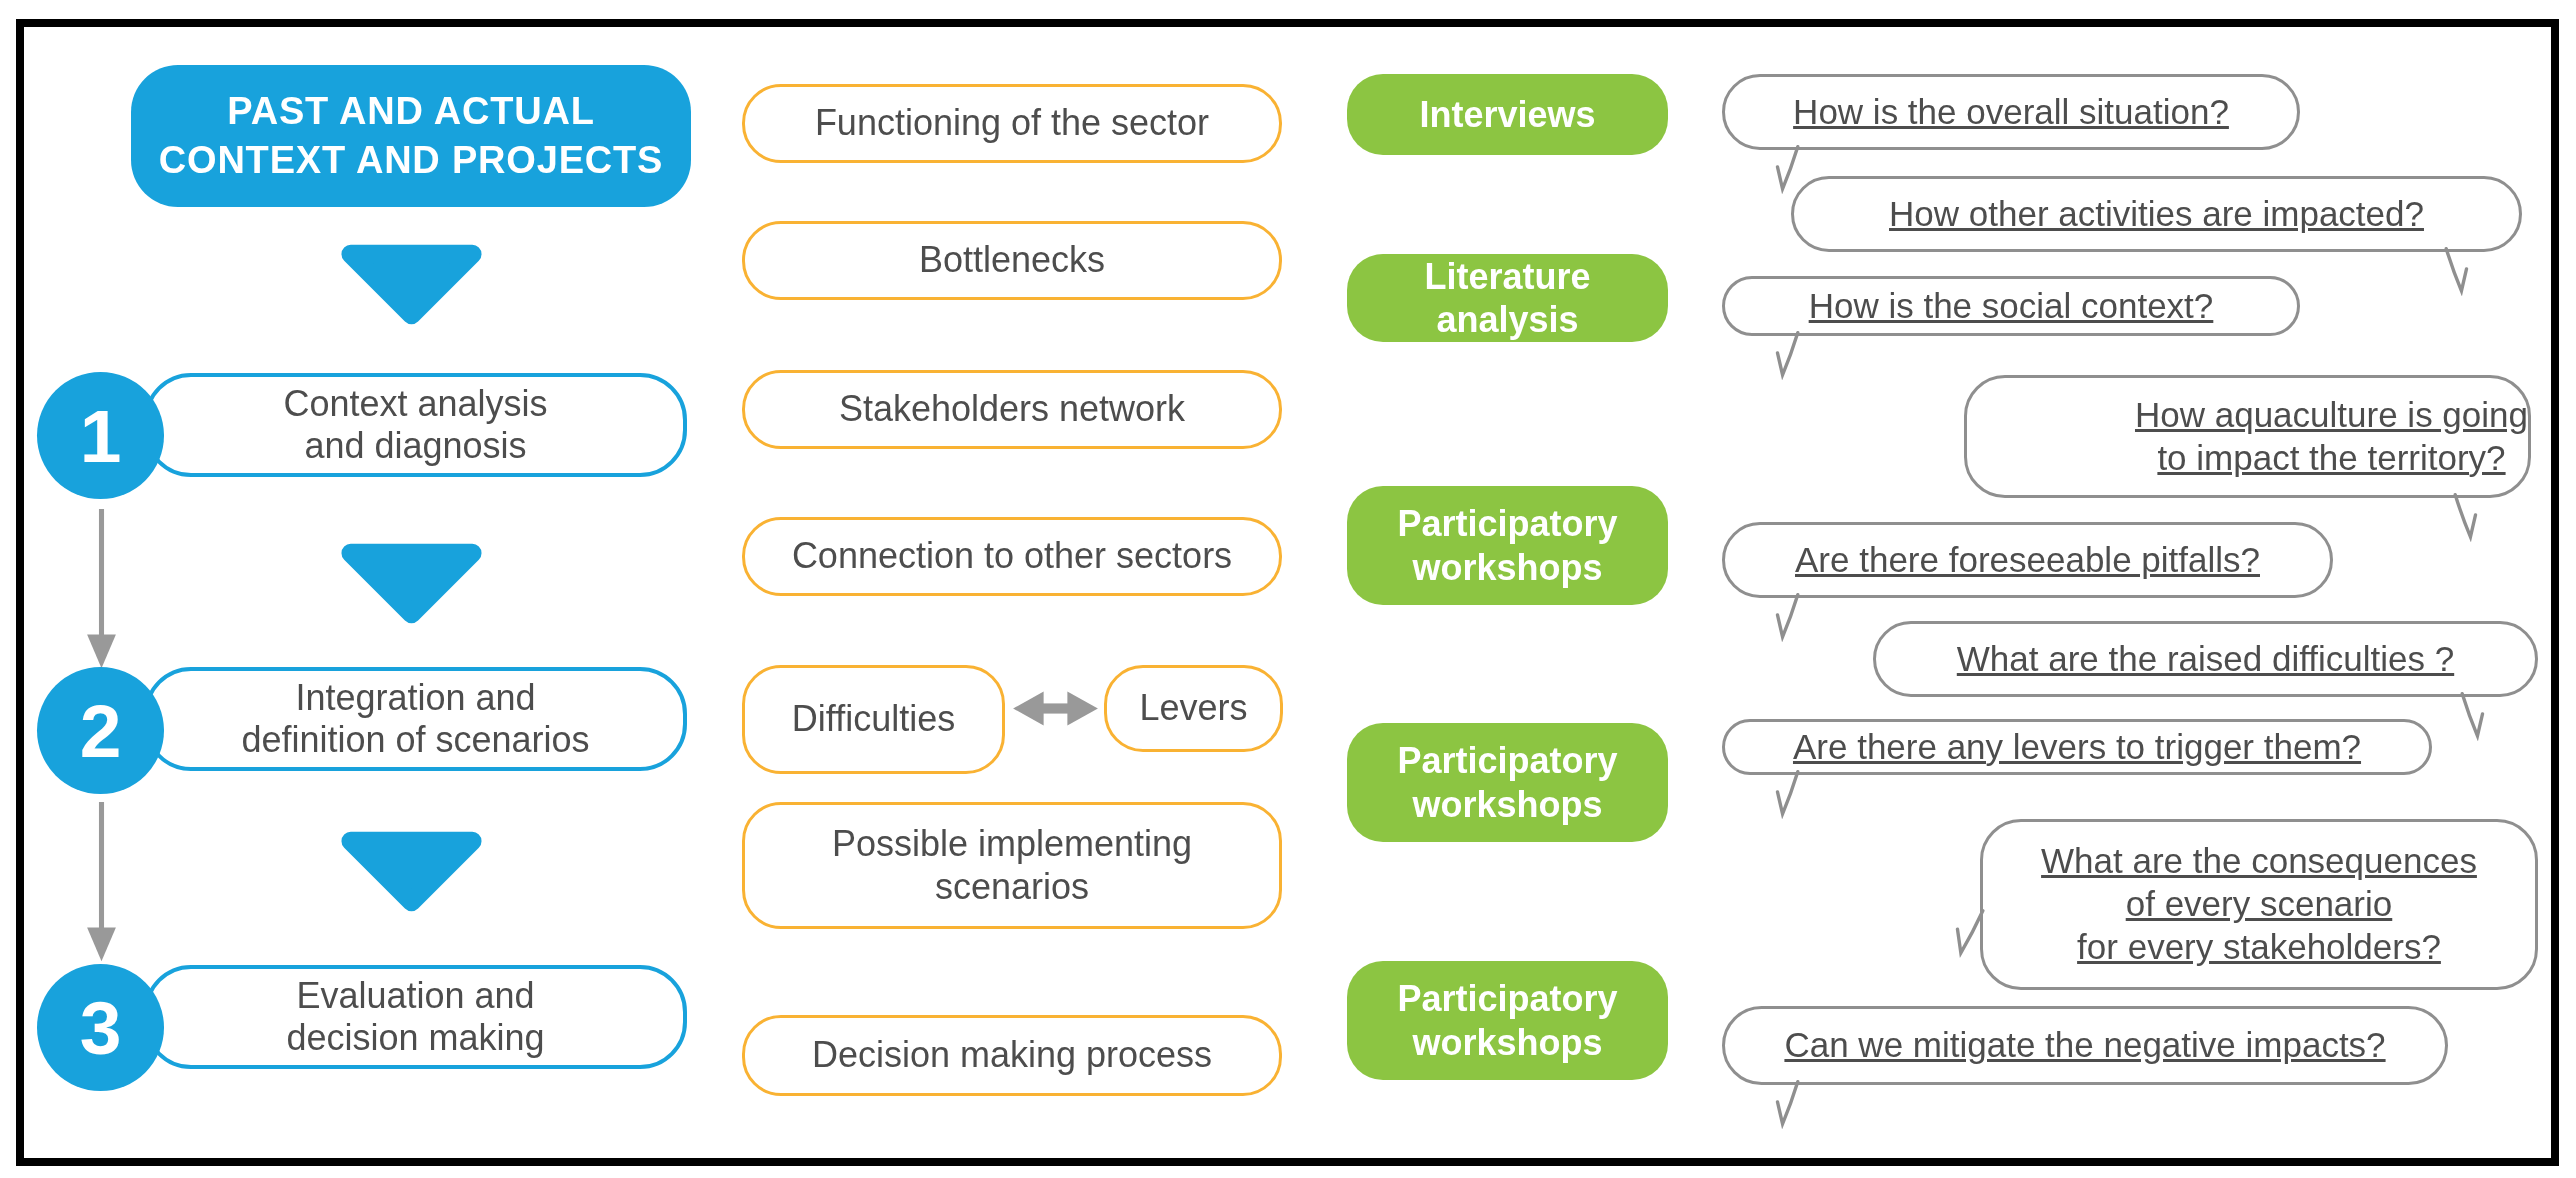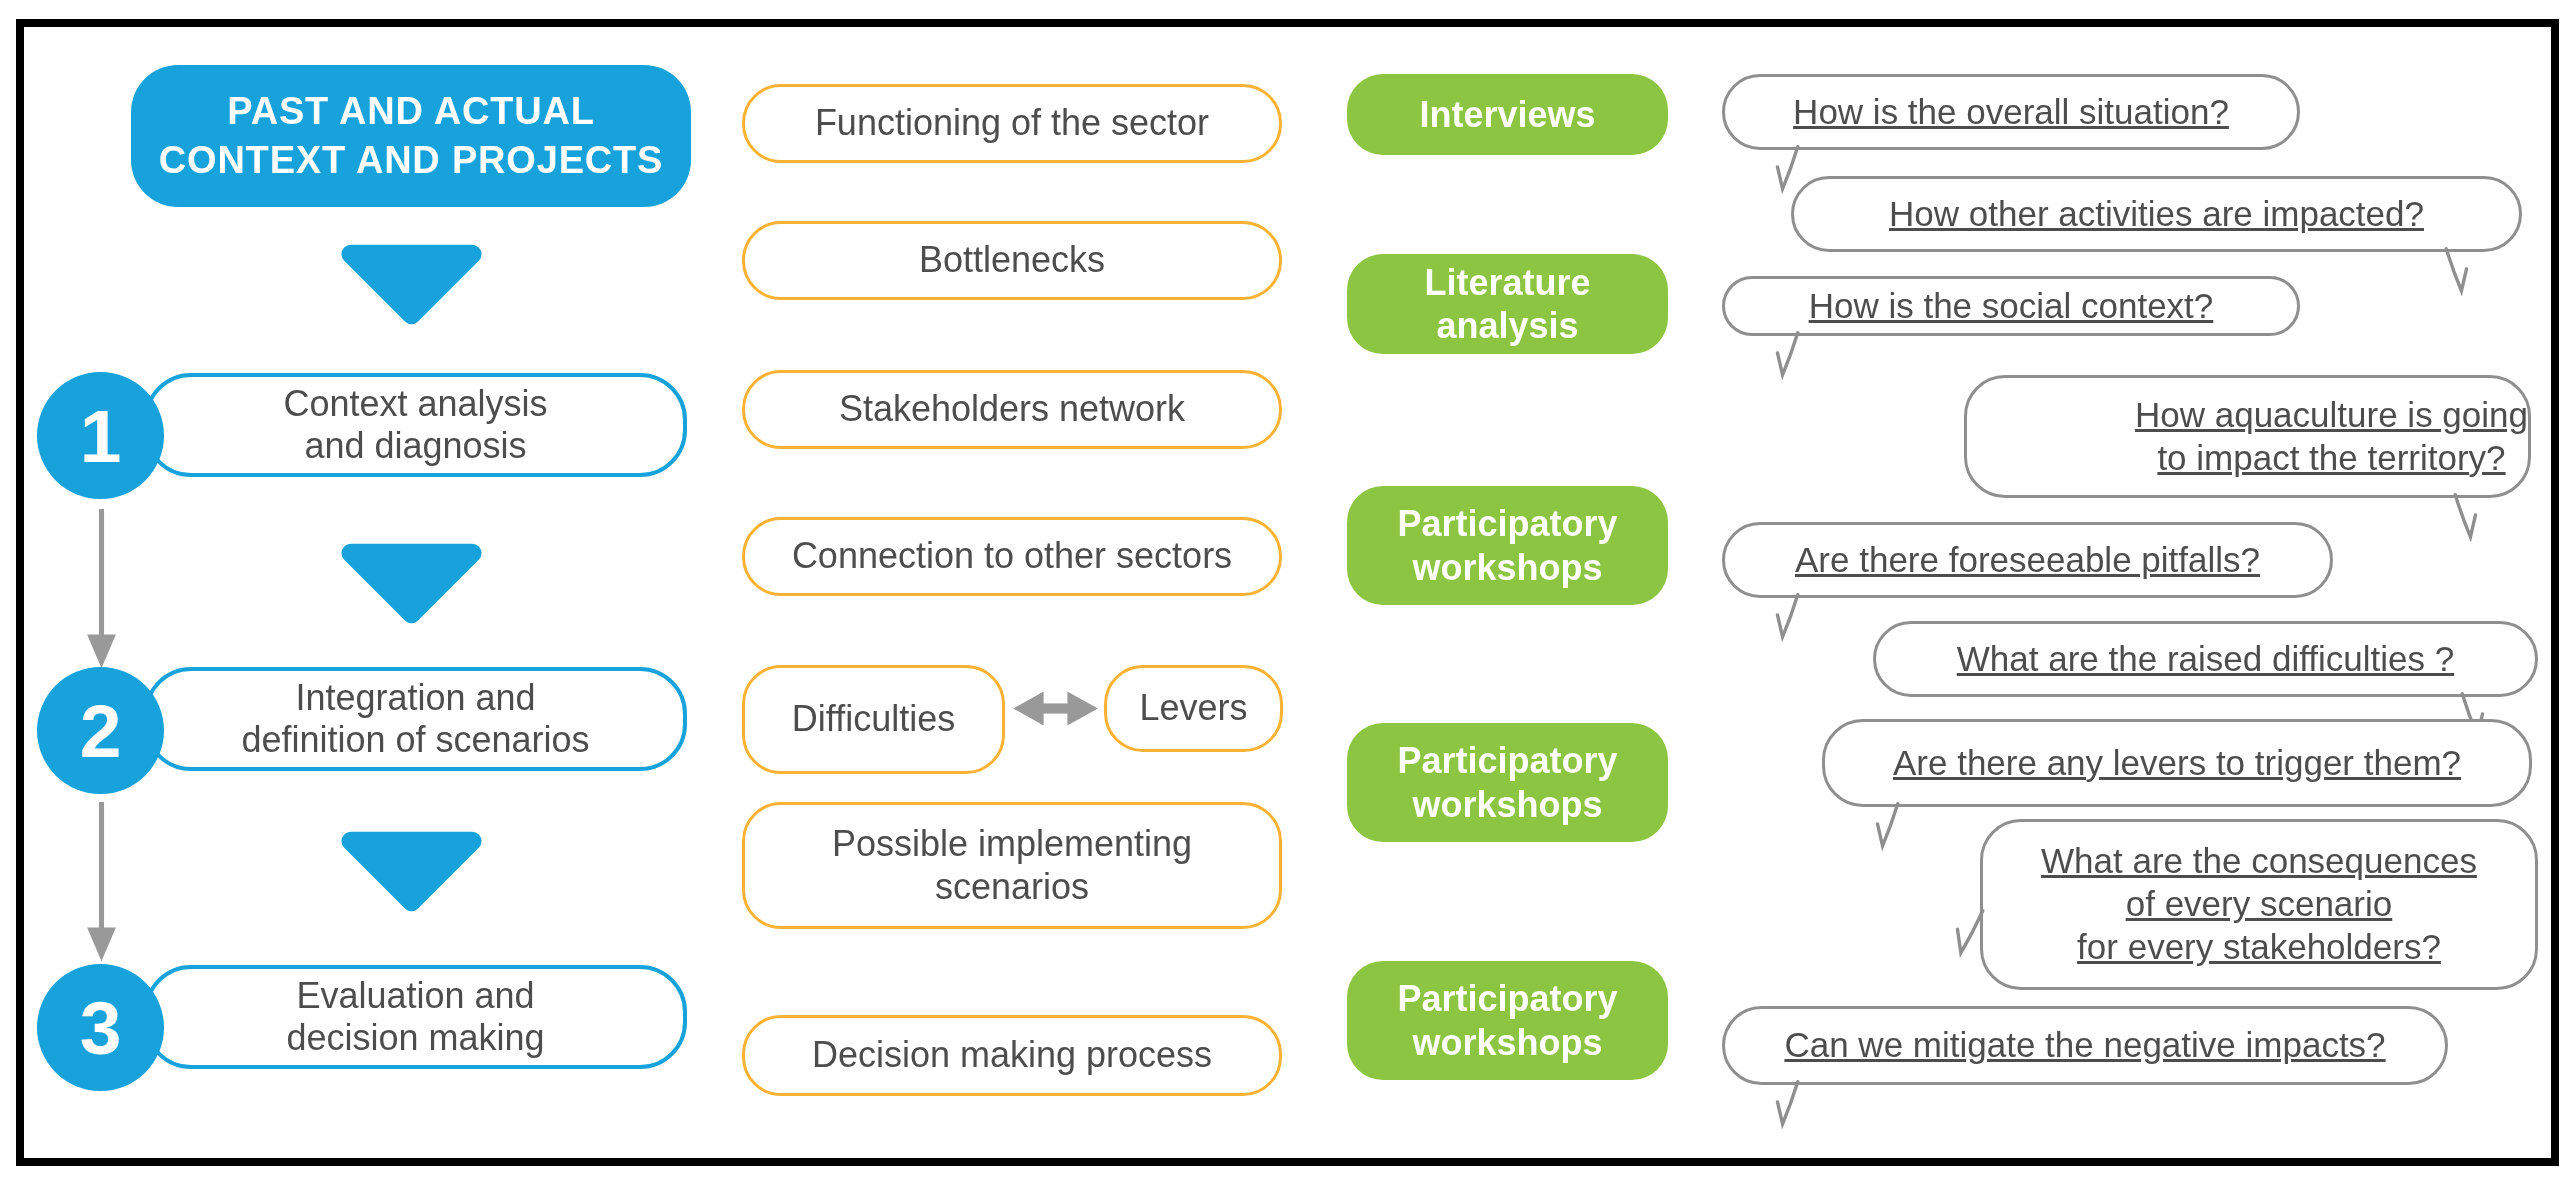--- a/index.html
+++ b/index.html
@@ -72,42 +72,42 @@
   .dblarrow svg{display:block;width:100%;height:100%;}
 
   
   .method{
     position:absolute;left:1347px;width:321px;
     background:#8CC542;border-radius:36px;
     display:flex;align-items:center;justify-content:center;text-align:center;
     color:#ffffff;font-size:36px;font-weight:700;line-height:1.2;
   }
   .m0{top:74px;height:81px;}
-  .m1{top:254px;height:100px;}
+  .m1{top:254px;height:88px;}
   .m2{top:486px;height:119px;}
   .m3{top:723px;height:119px;}
   .m4{top:961px;height:119px;}
 
   
   .bubble{
     position:absolute;
     background:#ffffff;border:3.4px solid #8f8f8f;border-radius:41px;
     box-sizing:border-box;
     display:flex;align-items:center;justify-content:center;text-align:center;
     color:#4d4d4d;font-size:35px;line-height:1.22;
     z-index:1;
     text-decoration:underline;
   }
   .q0{left:1722px;top:74px;width:578px;height:76px;}
   .q1{left:1791px;top:176px;width:731px;height:76px;}
   .q2{left:1722px;top:276px;width:578px;height:60px;}
   .q3{left:1964px;top:375px;width:567px;height:123px;justify-content:flex-end;}
   .q4{left:1722px;top:522px;width:611px;height:76px;}
   .q5{left:1873px;top:621px;width:665px;height:76px;}
-  .q6{left:1822px;top:719px;width:710px;height:88px;}
+  .q6{left:1722px;top:719px;width:710px;height:56px;}
   .q7{left:1980px;top:819px;width:558px;height:171px;}
   .q8{left:1722px;top:1006px;width:726px;height:79px;}
   .tail{position:absolute;width:34px;height:49px;bottom:-47px;}
   .tail svg{display:block;width:100%;height:100%;}
   .tail-left{left:49px;}
   .tail-right{right:49px;}
   .q7 .tail{left:-29px;bottom:29px;}
 </style>
 </head>
 <body>

